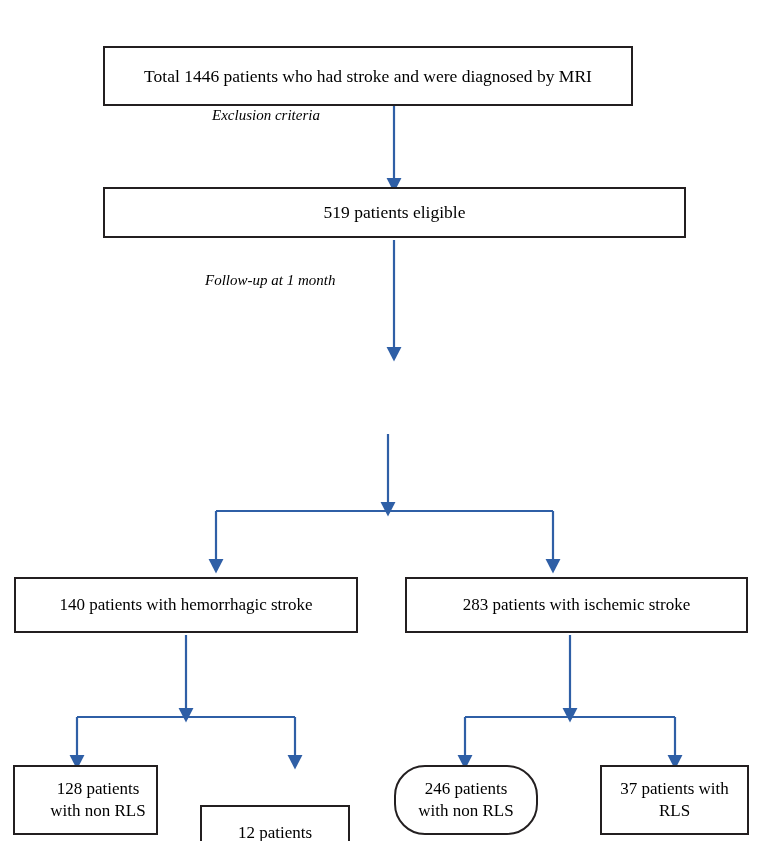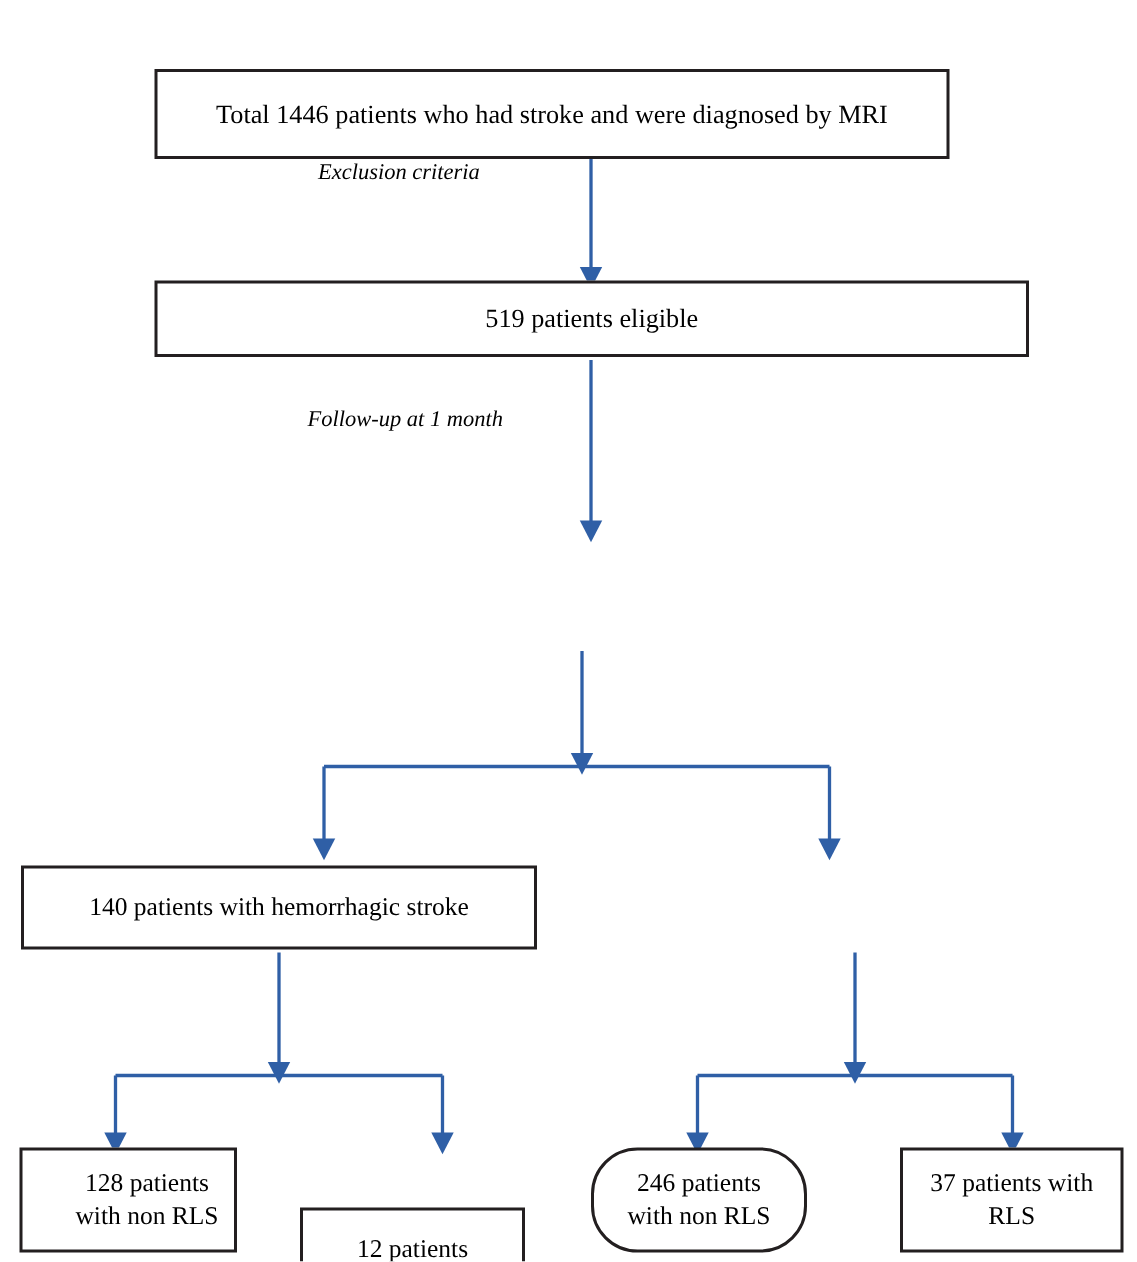--- a/index.html
+++ b/index.html
@@ -100,20 +100,23 @@
 
   <div class="edge-label" style="left:205px; top:272px;">
     <span>Follow-up at 1 month</span>
   </div>
 
 
   <div class="node-box lvl-mid" style="left:14px; top:577px; width:344px; height:56px;">
     <span class="box-text">140 patients with hemorrhagic stroke</span>
   </div>
 
+  <div class="node-box lvl-mid" style="left:405px; top:577px; width:343px; height:56px;">
+    <span class="box-text">283 patients with ischemic stroke</span>
+  </div>
 
   <div class="node-box lvl-leaf" style="left:13px; top:765px; width:145px; height:70px;padding-left:25px;">
     <span class="box-text">128 patients
 with non RLS</span>
   </div>
 
   <div class="node-box lvl-leaf" style="left:200px; top:765px; width:150px; height:78px;margin-top:40px;">
     <span class="box-text">12 patients
 with RLS</span>
   </div>

